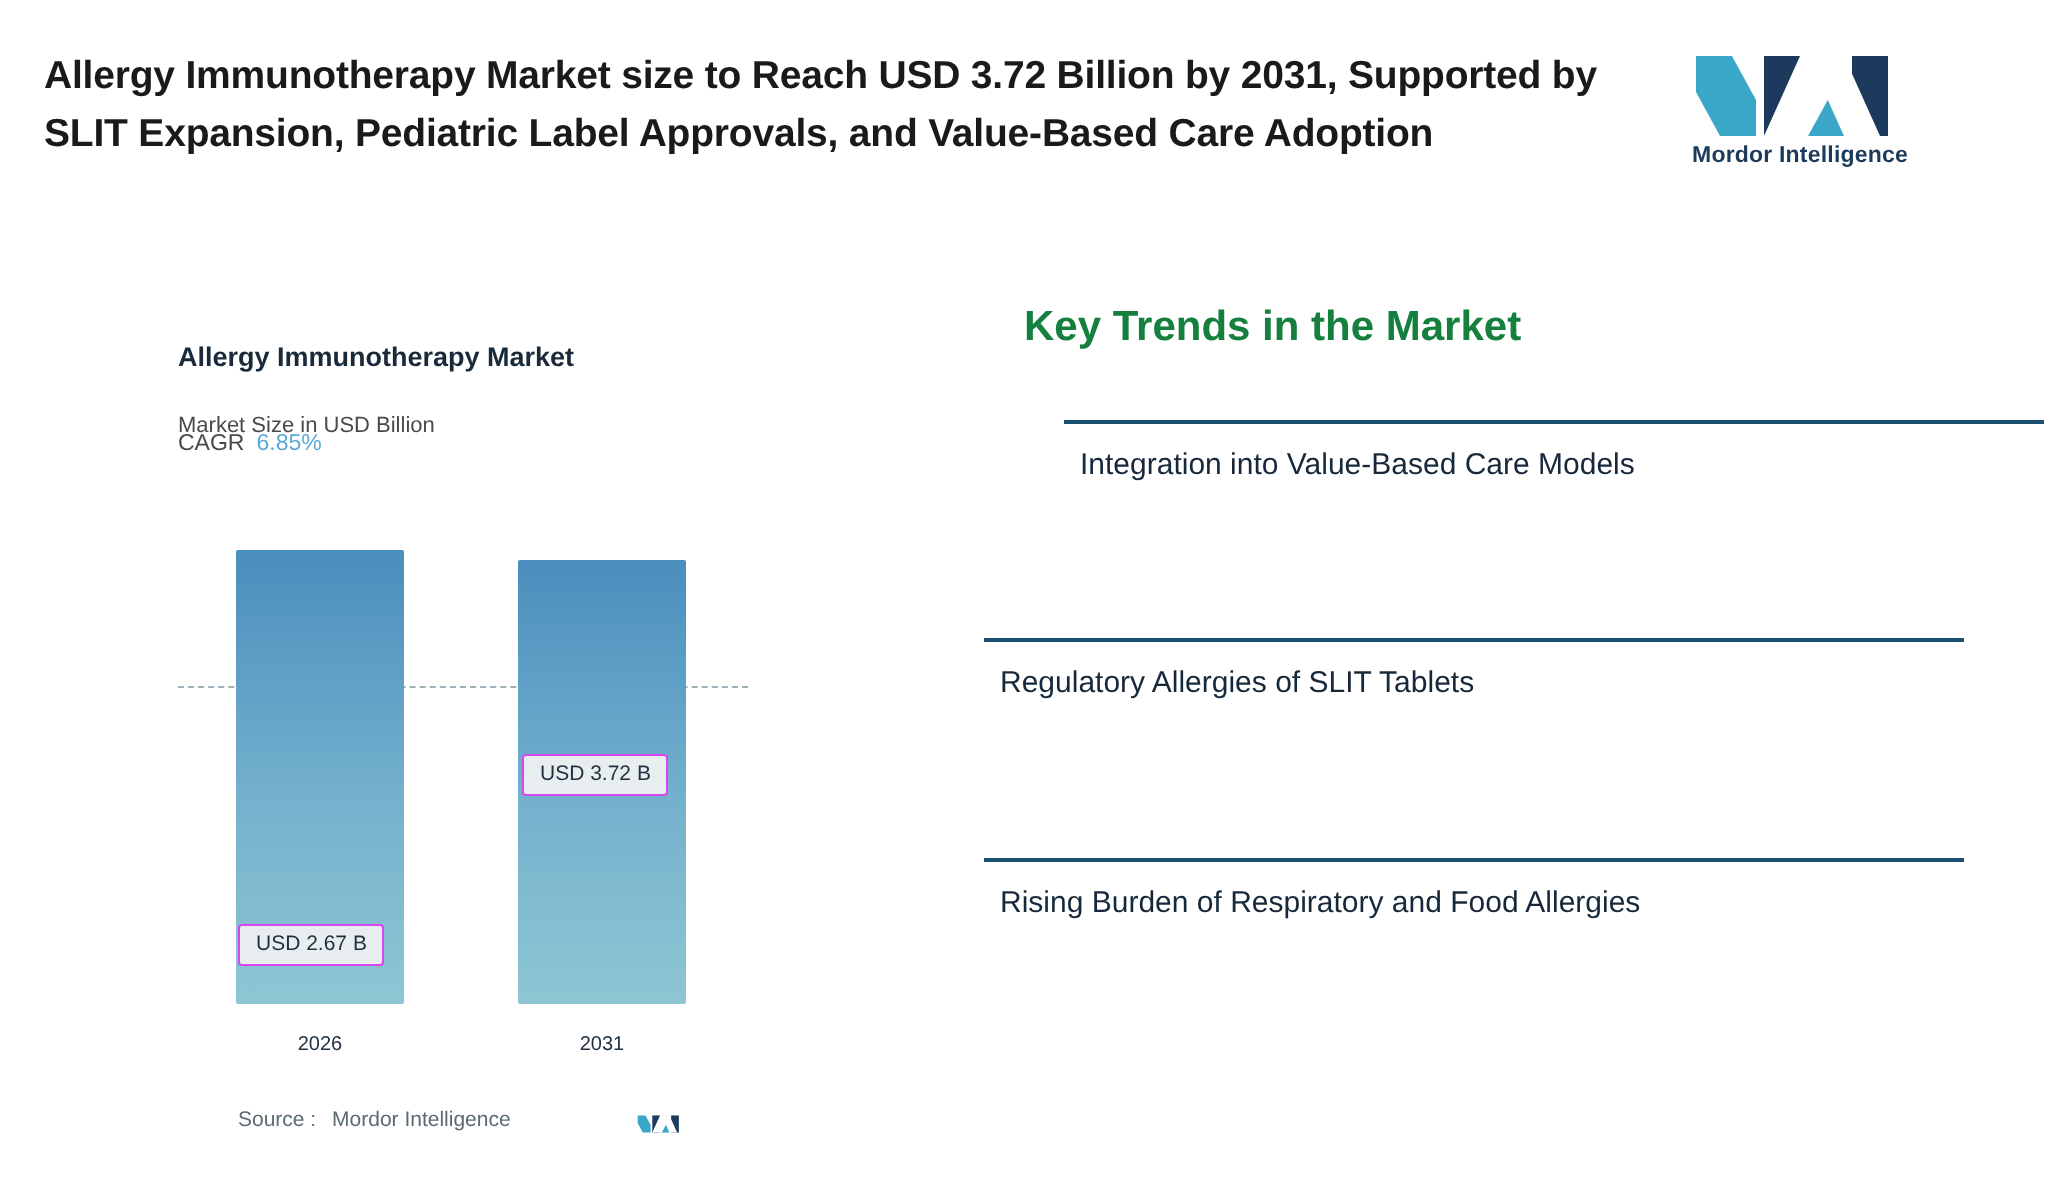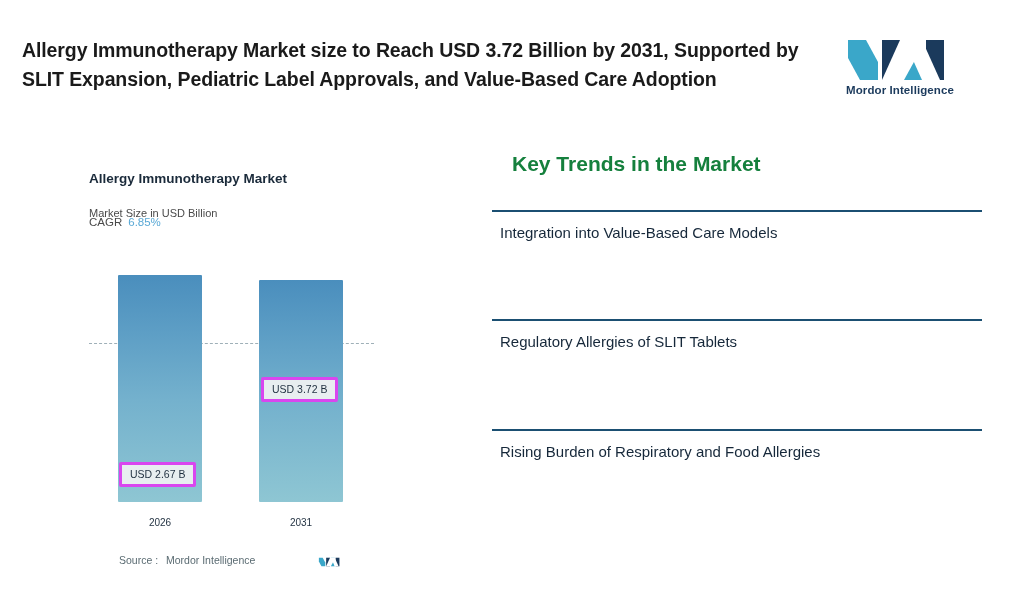--- a/index.html
+++ b/index.html
@@ -12,21 +12,21 @@
     background: #ffffff;
     font-family: "Liberation Sans", sans-serif;
     color: #231f20;
     overflow: hidden;
     position: relative;
   }
 
   
   .header {
     position: absolute;
-    left: 0; top: 16px;
+    left: 0; top: 4px;
     width: 994px;
     height: 122px;
   }
   .headline {
     position: absolute;
     left: 22px;
     top: 20px;
     width: 800px;
     font-size: 19.5px;
     font-weight: bold;
@@ -127,21 +127,21 @@
     height: 222px;
     background: linear-gradient(to bottom, #4a8ebd 0%, #5d9ec5 25%, #74b1cd 55%, #8ec6d3 100%);
   }
   .bar-2031 { height: 222px; bottom: 104px; }
 
   .bar-label {
     position: absolute;
     font-size: 10.5px;
     color: #1f2f3f;
     background: #e8eef0;
-    border: 3px solid #d946ef;
+    border: 1px solid #d946ef;
     border-radius: 2px;
     padding: 3px 8px 4px 8px;
     white-space: nowrap;
   }
   .label-2026 {
     left: 119px;
     top: 303px;
     margin-top: 22px;
   }
   .label-2031 {
@@ -202,21 +202,21 @@
     height: 2px;
     background: #1b4f72;
   }
   .trend-text {
     margin-top: 12px;
     margin-left: 8px;
     font-size: 15px;
     color: #16283a;
     font-weight: normal;
   }
-  .trend-0 { top: 88px; }
+  .trend-0 { top: 88px; margin-left: 40px; }
   .trend-1 { top: 197px; }
   .trend-2 { top: 307px; }
 </style>
 </head>
 <body>
 
 <div class="header">
   <div class="headline">Allergy Immunotherapy Market size to Reach USD 3.72 Billion by 2031, Supported by SLIT Expansion, Pediatric Label Approvals, and Value-Based Care Adoption</div>
 
   <div class="logo-wrap">

